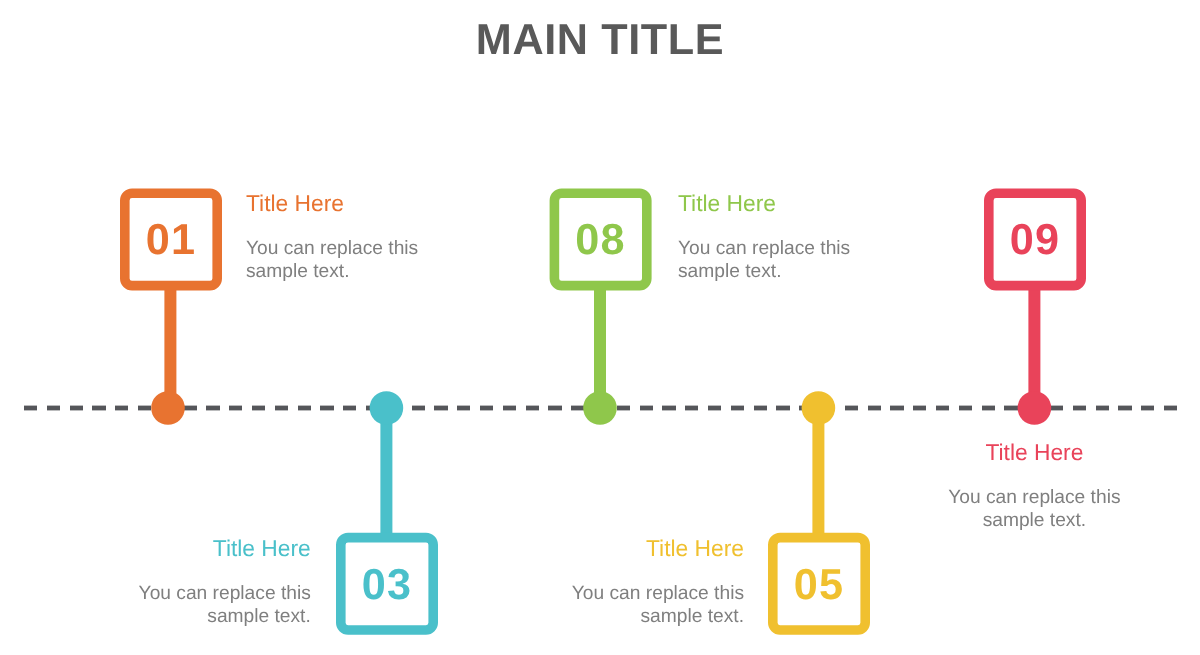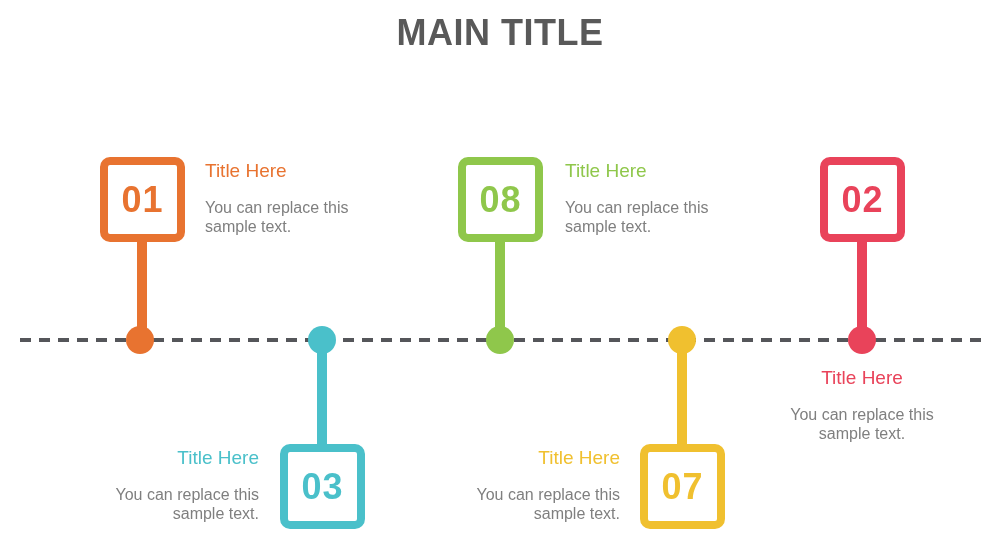--- a/index.html
+++ b/index.html
@@ -158,33 +158,33 @@
     <div class="mtext">
       <div class="mtitle">Title Here</div>
       <div class="mbody">You can replace this sample text.</div>
     </div>
   </div>
 
   <div class="milestone m4" style="--c: #F0C02F;">
     <div class="stem"></div>
     <div class="dot"></div>
     <div class="square">
-      <span class="num">07</span>
+      <span class="num">05</span>
     </div>
     <div class="mtext">
       <div class="mtitle">Title Here</div>
       <div class="mbody">You can replace this sample text.</div>
     </div>
   </div>
 
   <div class="milestone m5" style="--c: #E9435A;">
     <div class="stem"></div>
     <div class="dot"></div>
     <div class="square">
-      <span class="num">02</span>
+      <span class="num">09</span>
     </div>
     <div class="mtext">
       <div class="mtitle">Title Here</div>
       <div class="mbody">You can replace this sample text.</div>
     </div>
   </div>
 
 </div>
 
 </body></html>

